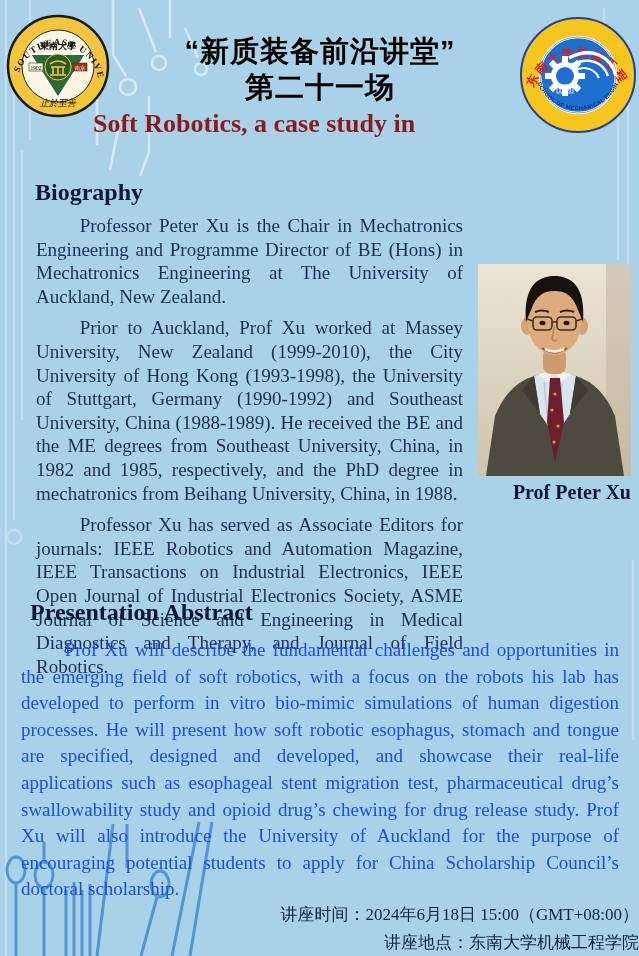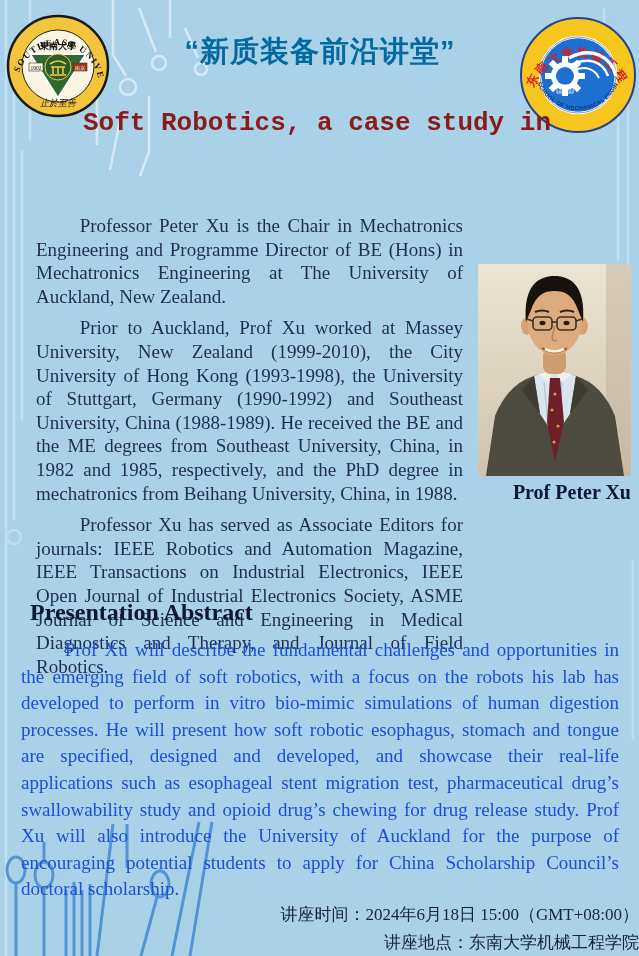--- a/index.html
+++ b/index.html
@@ -6,25 +6,25 @@
   .poster{
     position:relative;width:639px;height:956px;margin:0 auto;
     background:#a9d2e8;overflow:hidden;
     font-family:"Liberation Serif",serif;
   }
   .circuit{position:absolute;left:0;top:0;z-index:0;}
   .layer{position:absolute;z-index:1;}
   .title-cn{
     left:115px;top:33px;width:410px;text-align:center;
     font-family:"Liberation Sans",sans-serif;font-weight:bold;
-    font-size:29px;line-height:36px;color:#0369a1;letter-spacing:1px;
+    font-size:29px;line-height:36px;color:#000000;letter-spacing:1px;
   }
   .title-en{
-    left:81px;top:108px;width:470px;text-align:right;
-    font-weight:bold;font-size:26px;line-height:31px;color:#8b1a1a;font-family:Liberation Mono, monospace;
+    left:93px;top:108px;width:470px;text-align:left;
+    font-weight:bold;font-size:26px;line-height:31px;color:#8b1a1a;
   }
   .section-heading{
     font-weight:bold;font-size:24px;color:#0b1733;
   }
   .bio-text{
     left:28px;top:206px;width:443px;
     font-size:19px;line-height:23.6px;color:#1d2d55;
     text-align:justify;
   }
   .bio-text p{margin:8px;text-indent:2.3em;}
@@ -166,25 +166,27 @@
       <path d="M50,42 C72,30 92,40 97,60" stroke-width="3.5"></path>
       <path d="M52,49 C70,40 84,46 89,60" stroke-width="2.6"></path>
       <path d="M54,55 C66,49 76,53 80,62" stroke-width="2"></path>
     </g>
     <rect x="38" y="69" width="16" height="8" fill="none" stroke="#ffffff" stroke-width="0.8"></rect>
     <text x="46" y="75.5" text-anchor="middle" font-size="6" fill="#ffffff" font-family="Liberation Sans, sans-serif">1916</text>
   </svg>
 
   <div class="layer title-cn">
     <div>“新质装备前沿讲堂”</div>
+    <div>第二十一场</div>
   </div>
   <div class="layer title-en">
     <div>Soft Robotics, a case study in</div>
   </div>
 
+  <div class="layer section-heading" style="left:35px;top:179px">Biography</div>
   <div class="layer bio-text">
     <p>Professor Peter Xu is the Chair in Mechatronics Engineering and Programme Director of BE (Hons) in Mechatronics Engineering at The University of Auckland, New Zealand.</p>
     <p>Prior to Auckland, Prof Xu worked at Massey University, New Zealand (1999-2010), the City University of Hong Kong (1993-1998), the University of Stuttgart, Germany (1990-1992) and Southeast University, China (1988-1989). He received the BE and the ME degrees from Southeast University, China, in 1982 and 1985, respectively, and the PhD degree in mechatronics from Beihang University, China, in 1988.</p>
     <p>Professor Xu has served as Associate Editors for journals: IEEE Robotics and Automation Magazine, IEEE Transactions on Industrial Electronics, IEEE Open Journal of Industrial Electronics Society, ASME Journal of Science and Engineering in Medical Diagnostics and Therapy, and Journal of Field Robotics.</p>
   </div>
 
   <svg class="layer photo" viewBox="0 0 153 212">
     <defs>
       <linearGradient id="pbg" x1="0" y1="0" x2="0" y2="1">
         <stop offset="0" stop-color="#ece4d4"></stop>

